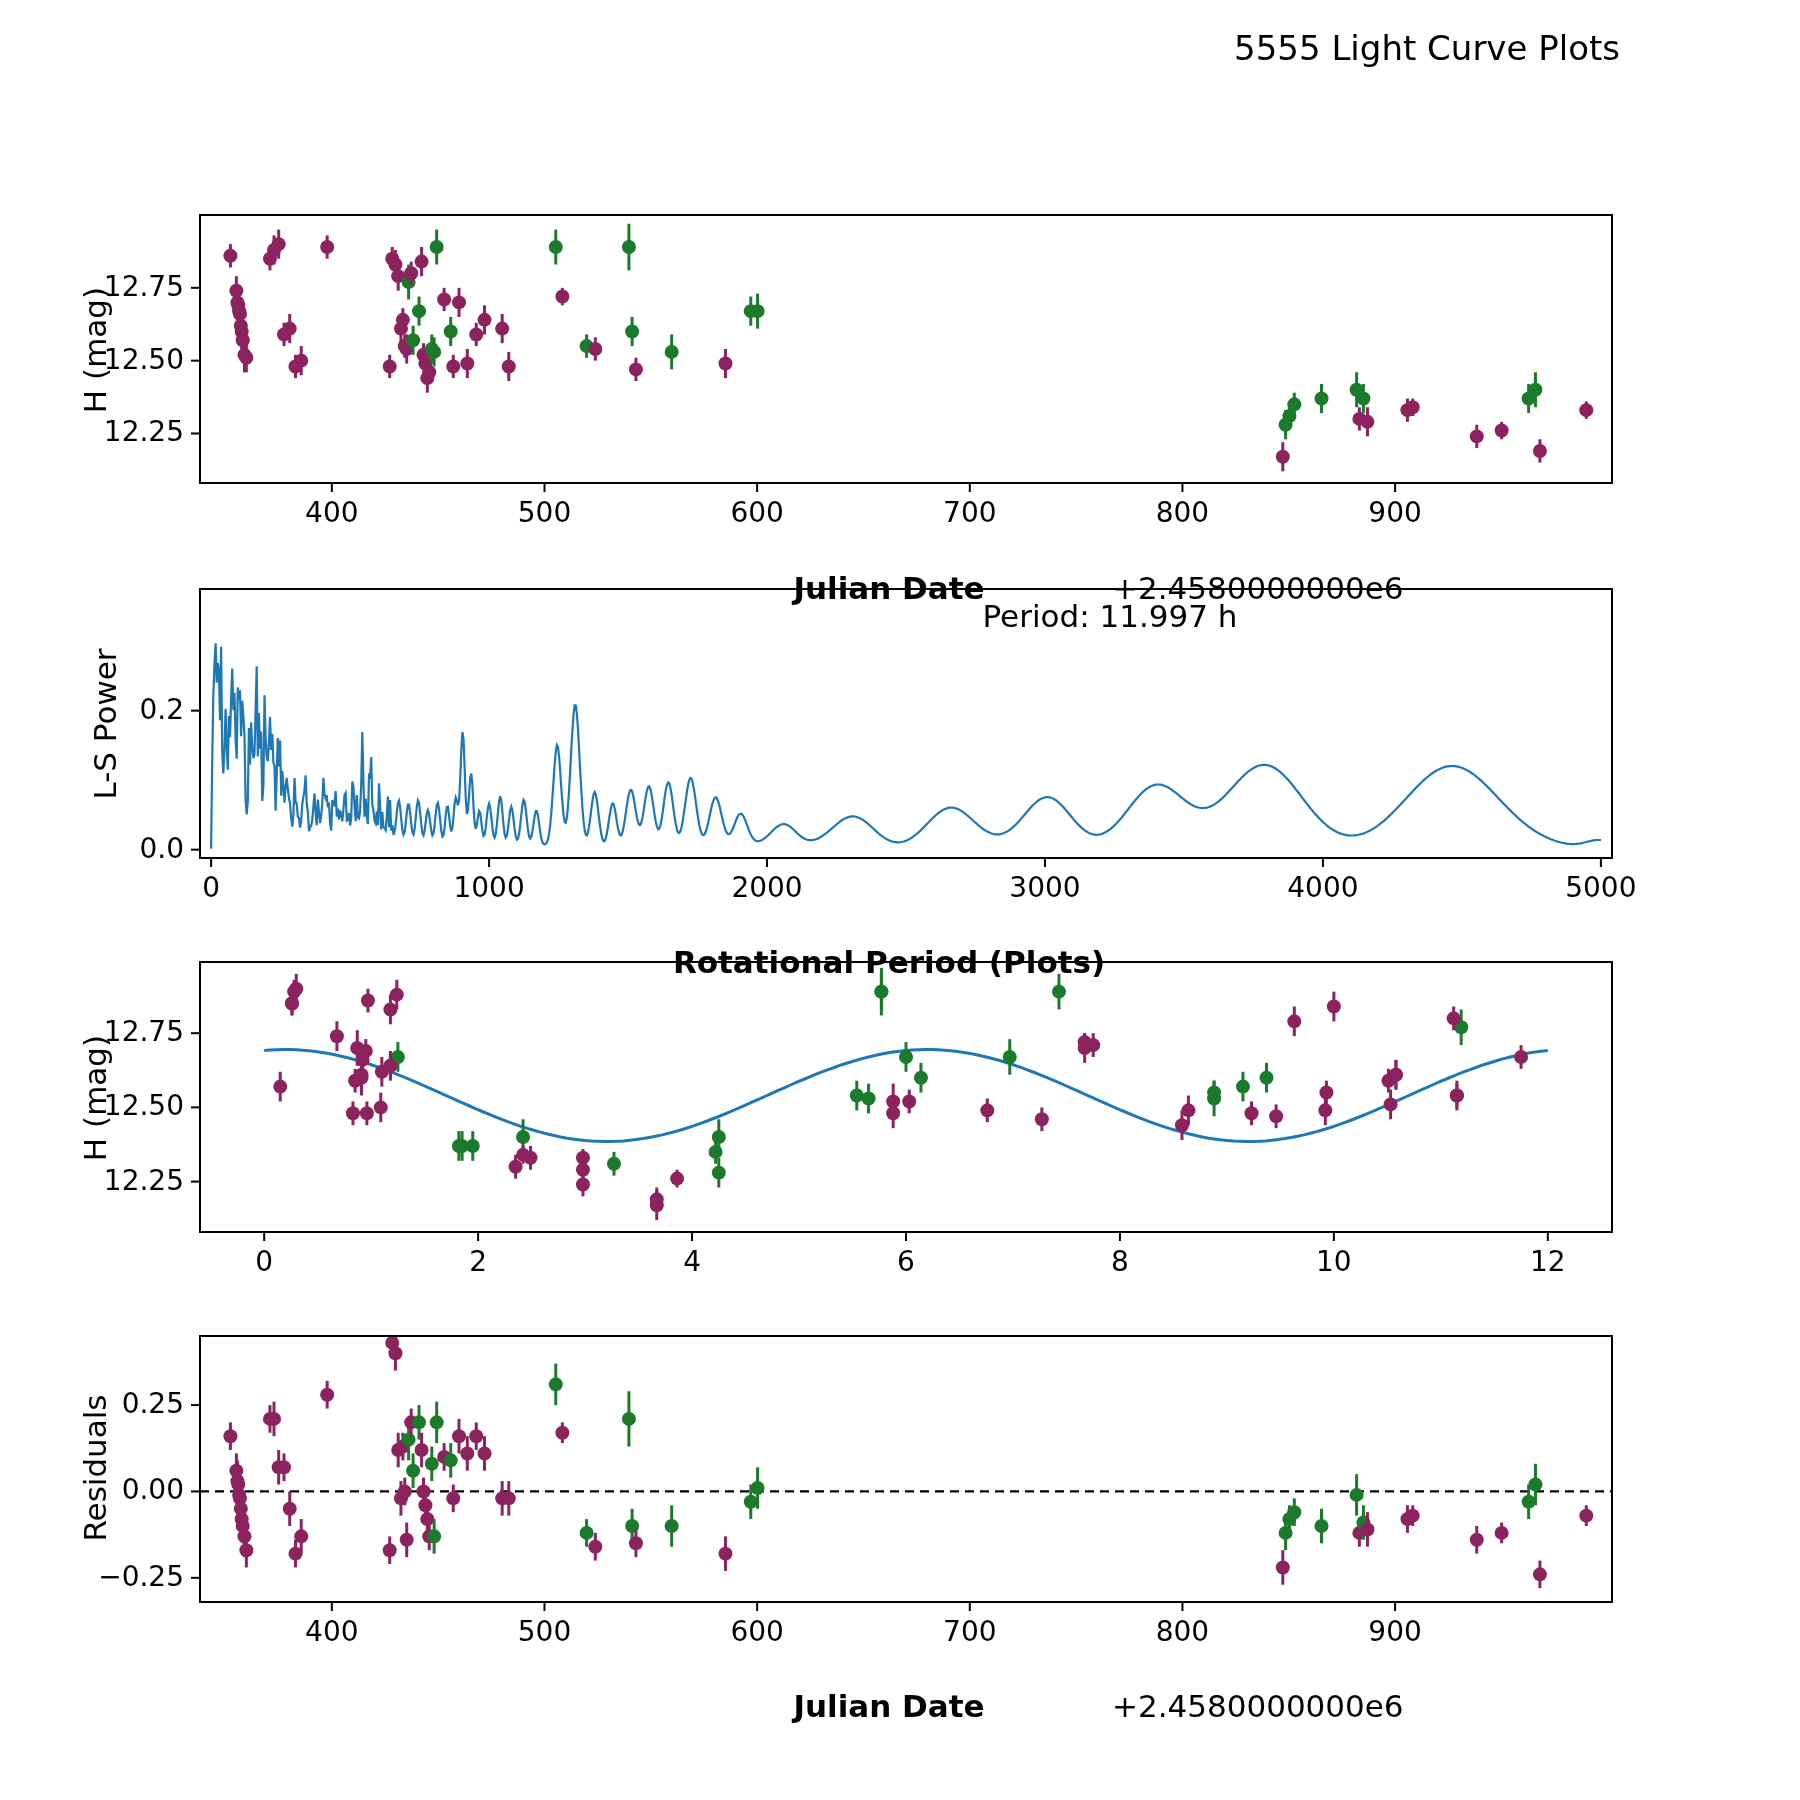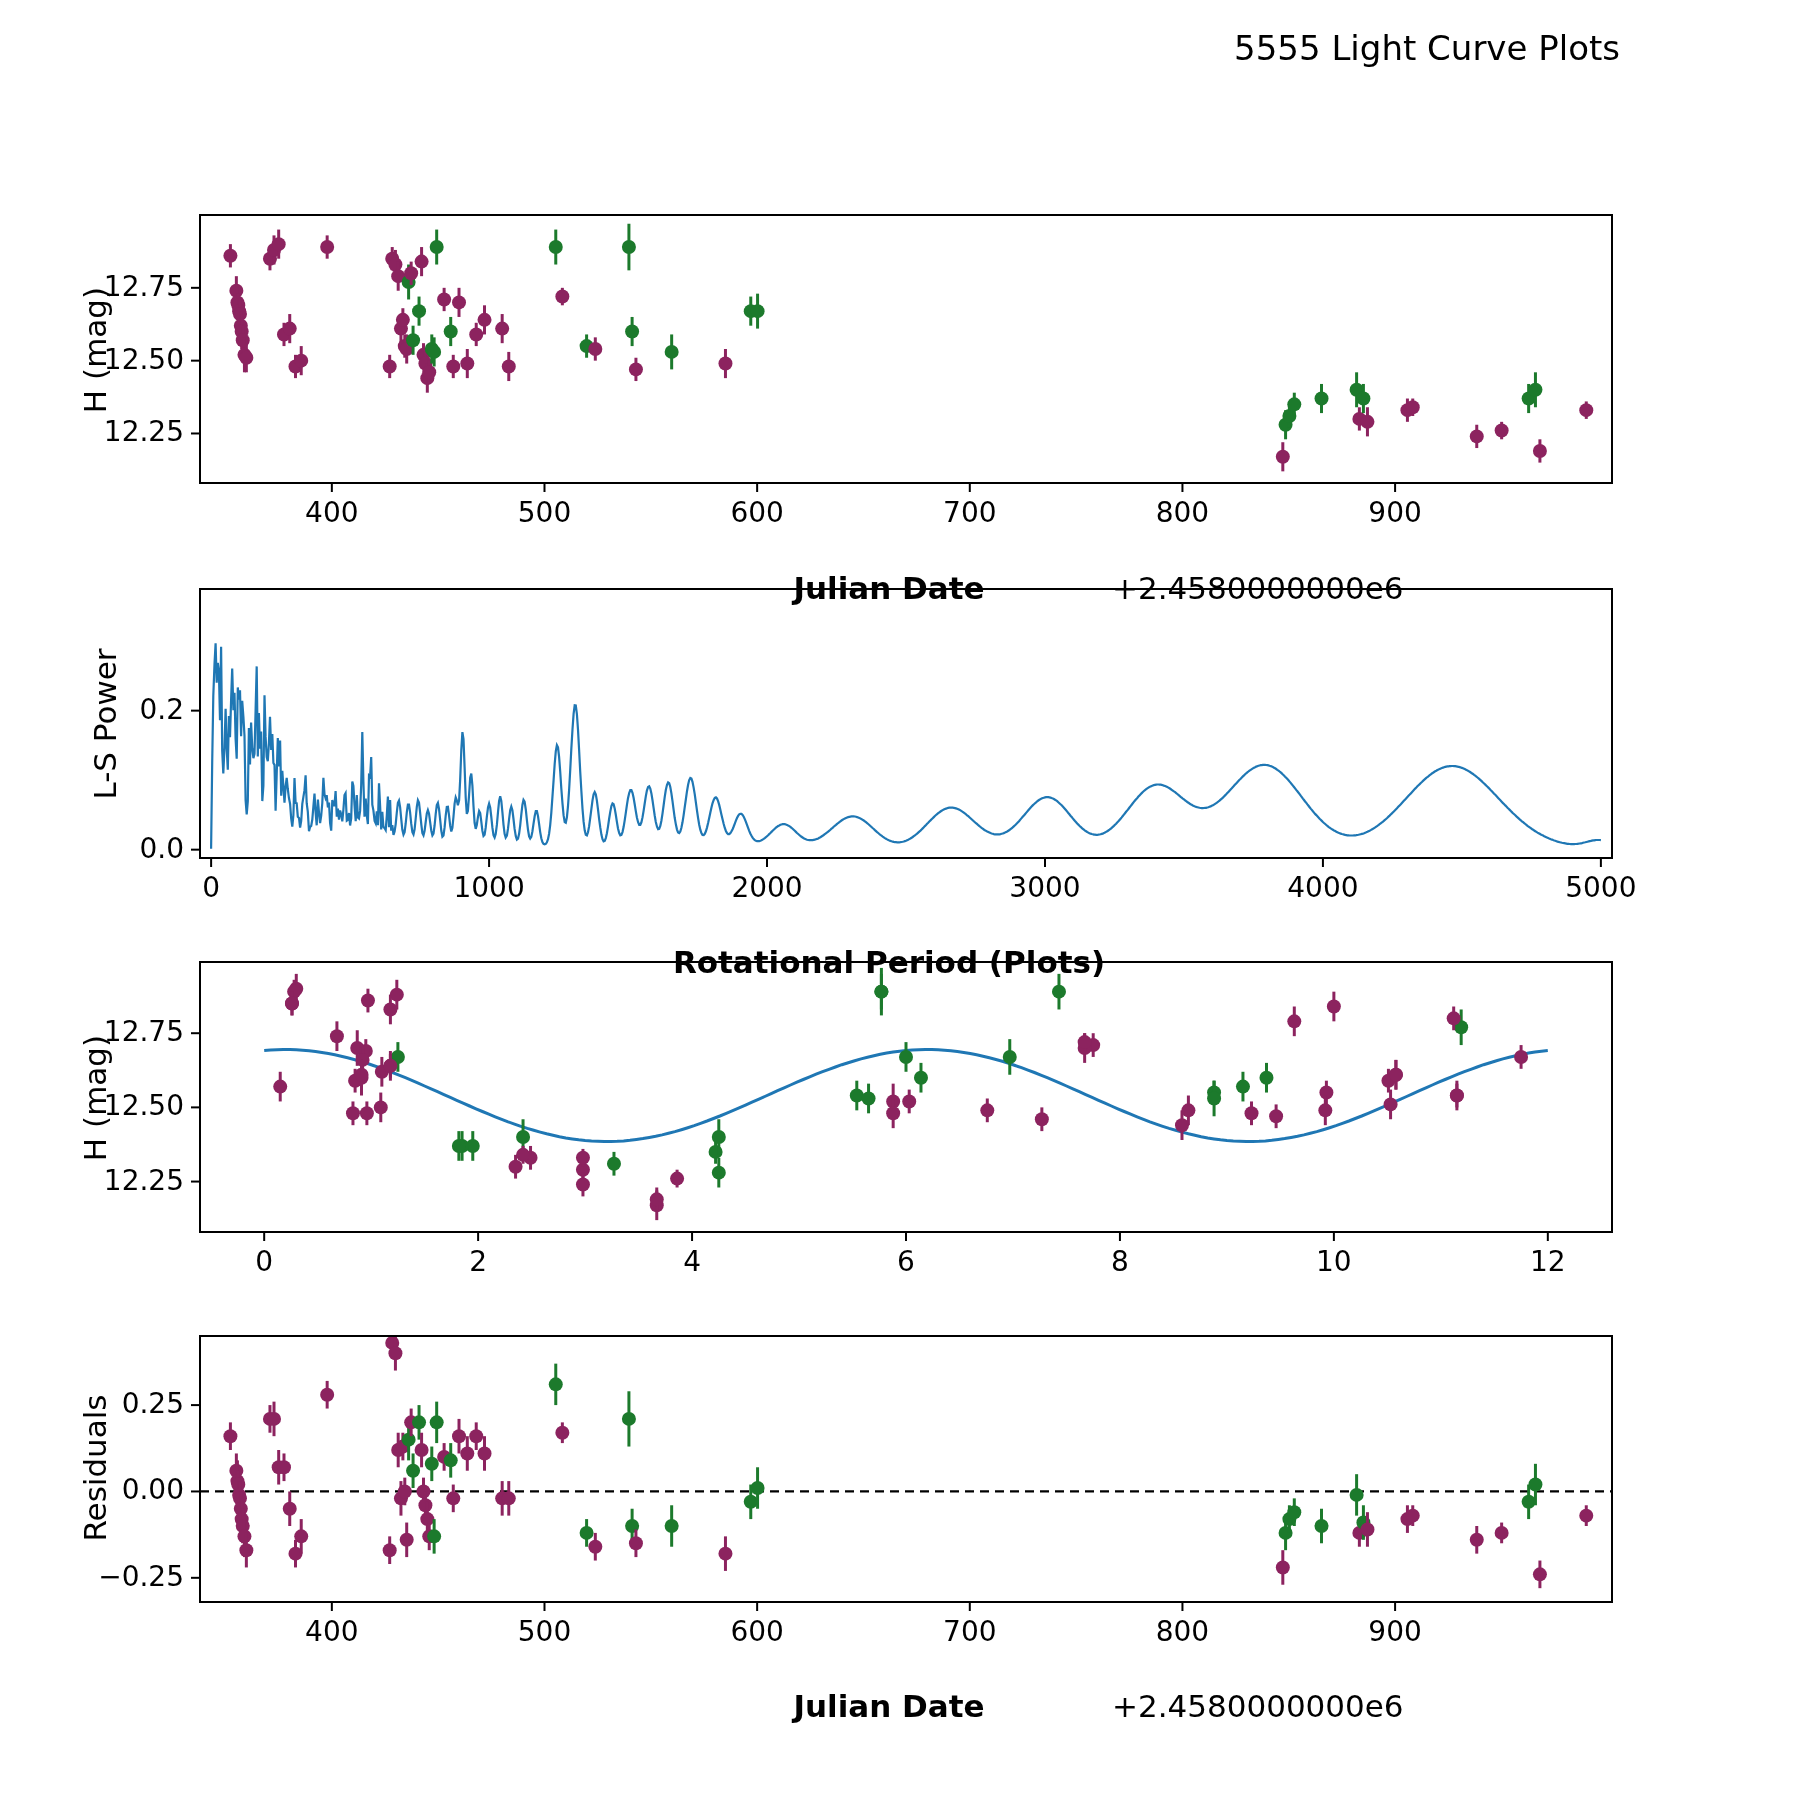--- a/index.html
+++ b/index.html
@@ -577,19 +577,20 @@
     </svg>
 
   <div class="fig-title">5555 Light Curve Plots</div>
 
   <div class="ylabel" style="left:-85px;top:332px;">H (mag)</div>
   <div class="xlabel" style="top:570px;">Julian Date</div>
   <div class="offset-label" style="left:1112px;top:570px;">+2.4580000000e6</div>
 
   <div class="ylabel" style="left:-75px;top:706px;">L-S Power</div>
   <div class="xlabel" style="top:944px;">Rotational Period (Plots)</div>
+  <div class="annotation" style="left:900px;top:598px;width:420px;text-align:center;">Period: 11.997 h</div>
 
   <div class="ylabel" style="left:-85px;top:1080px;">H (mag)</div>
 
   <div class="ylabel" style="left:-85px;top:1450px;">Residuals</div>
   <div class="xlabel" style="top:1688px;">Julian Date</div>
   <div class="offset-label" style="left:1112px;top:1688px;">+2.4580000000e6</div>
 </div>
 
 </body></html>

